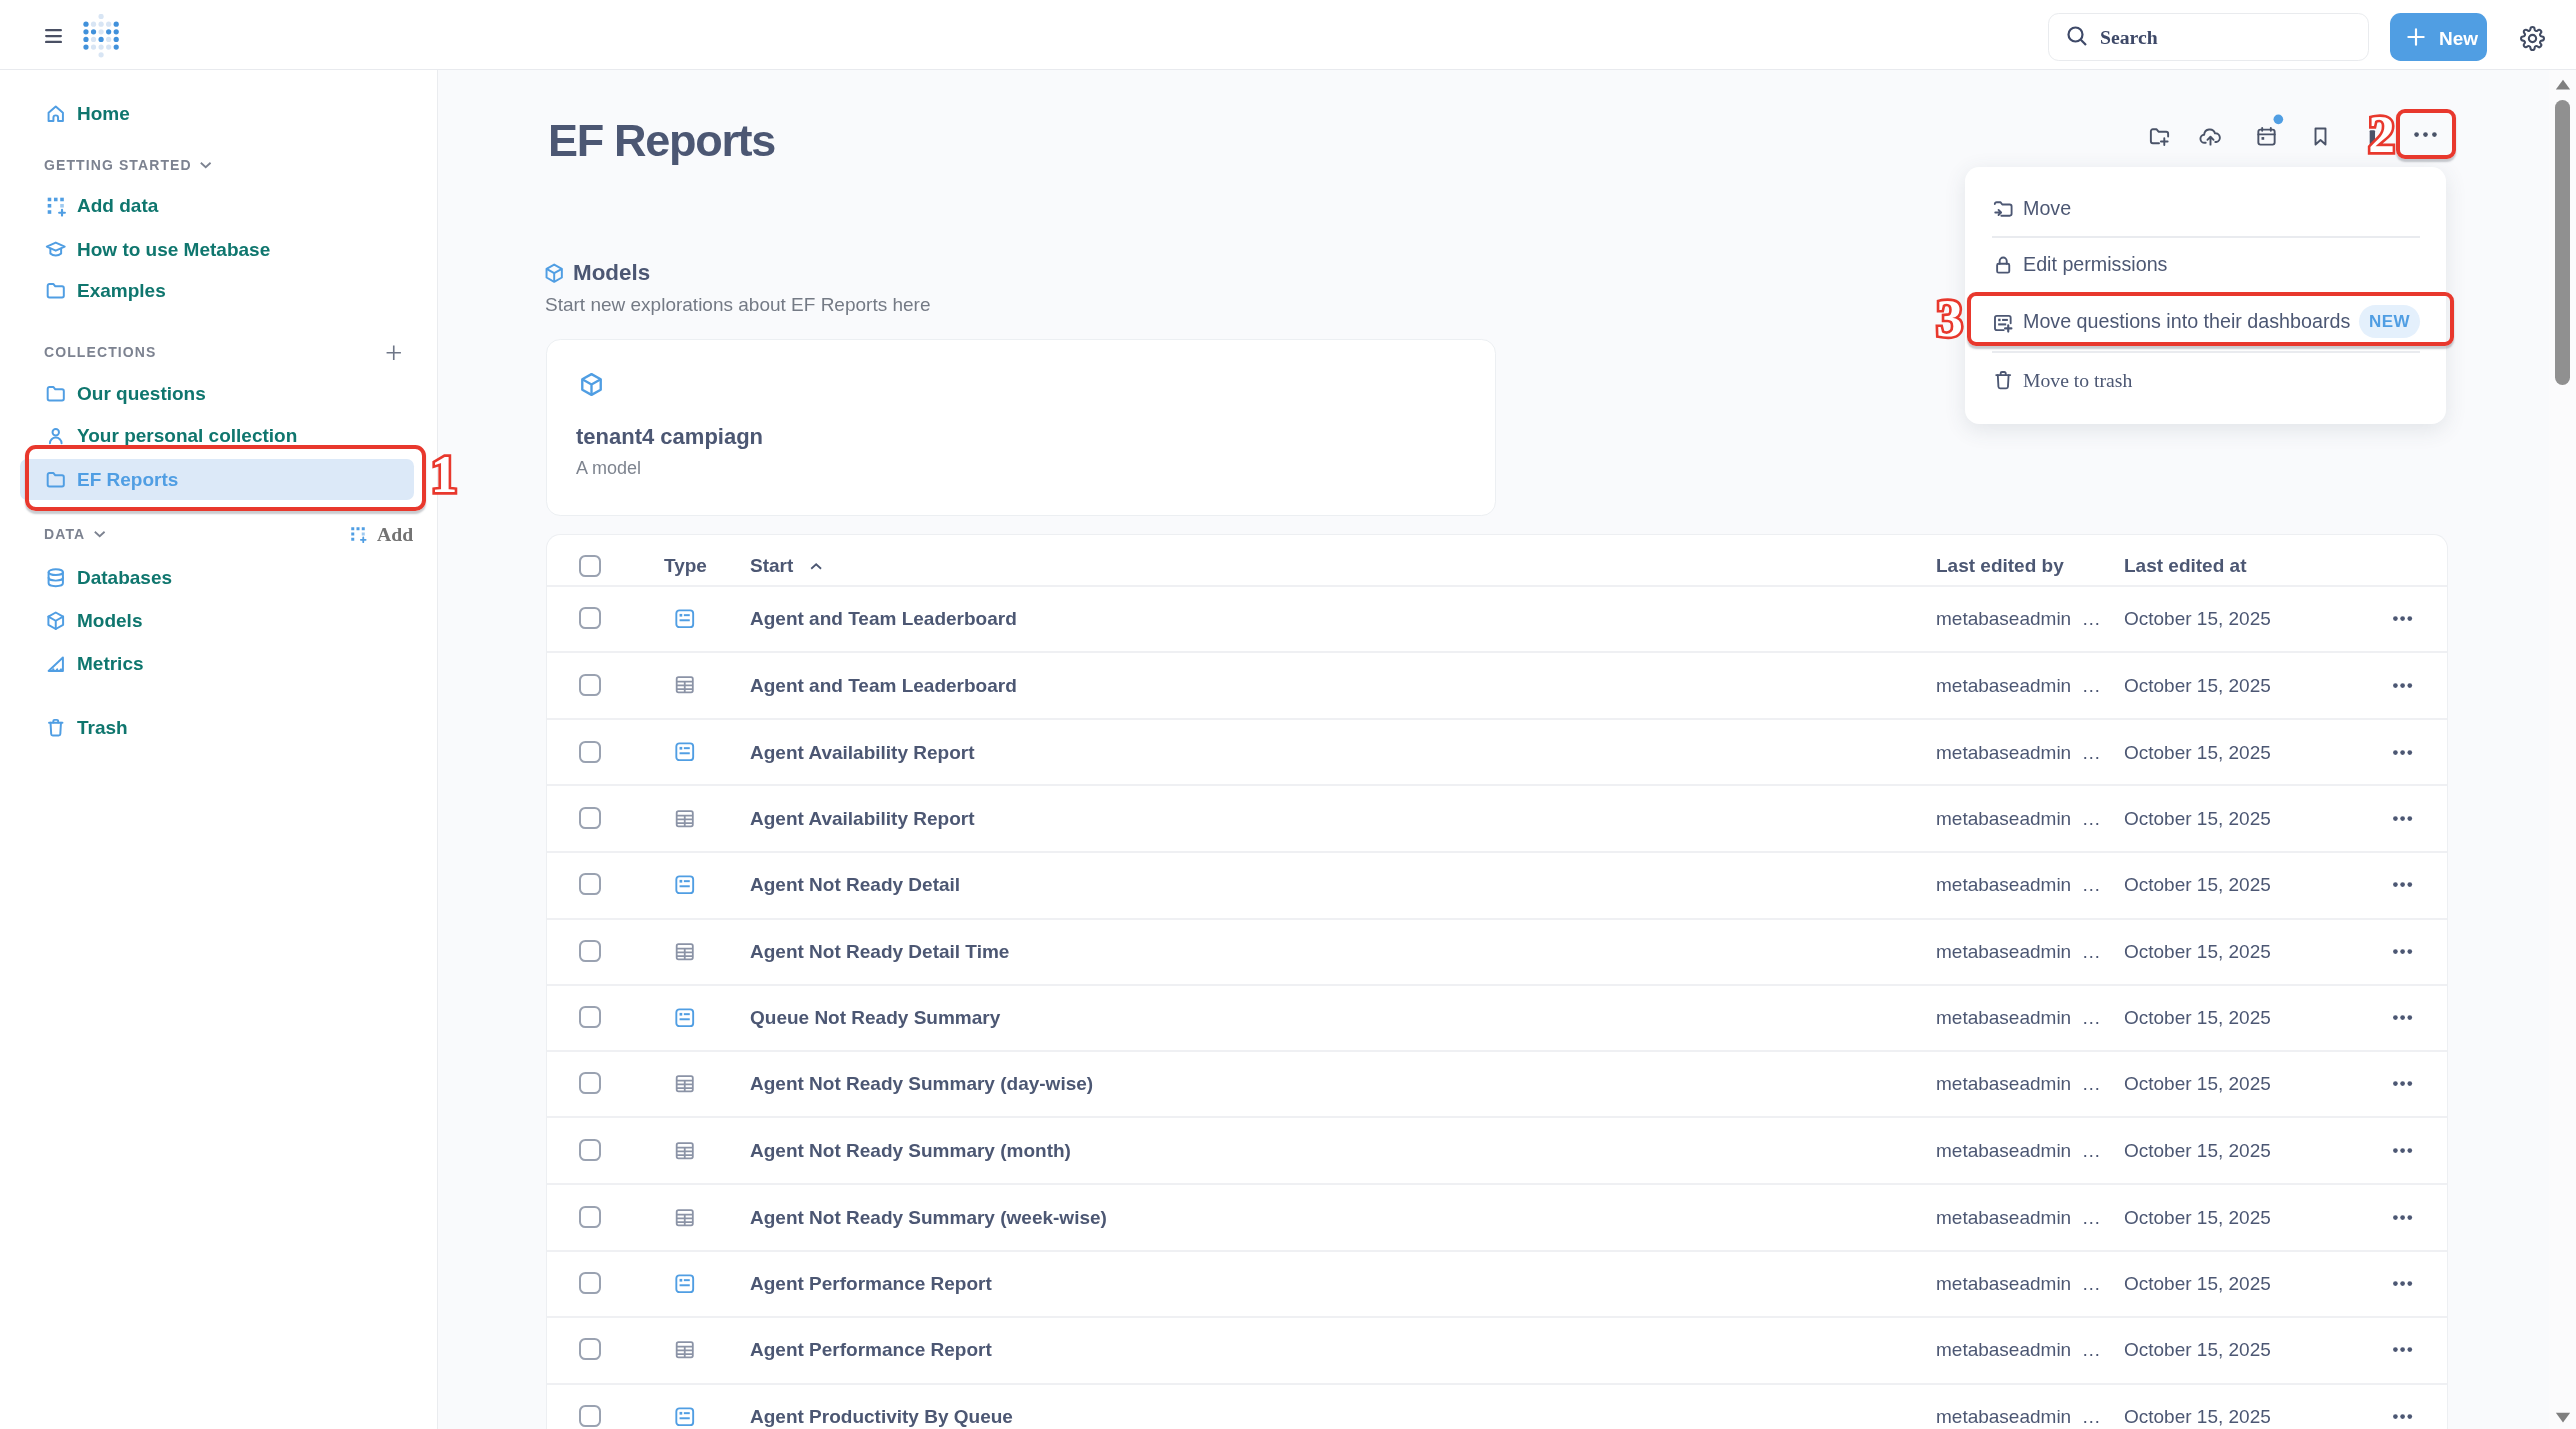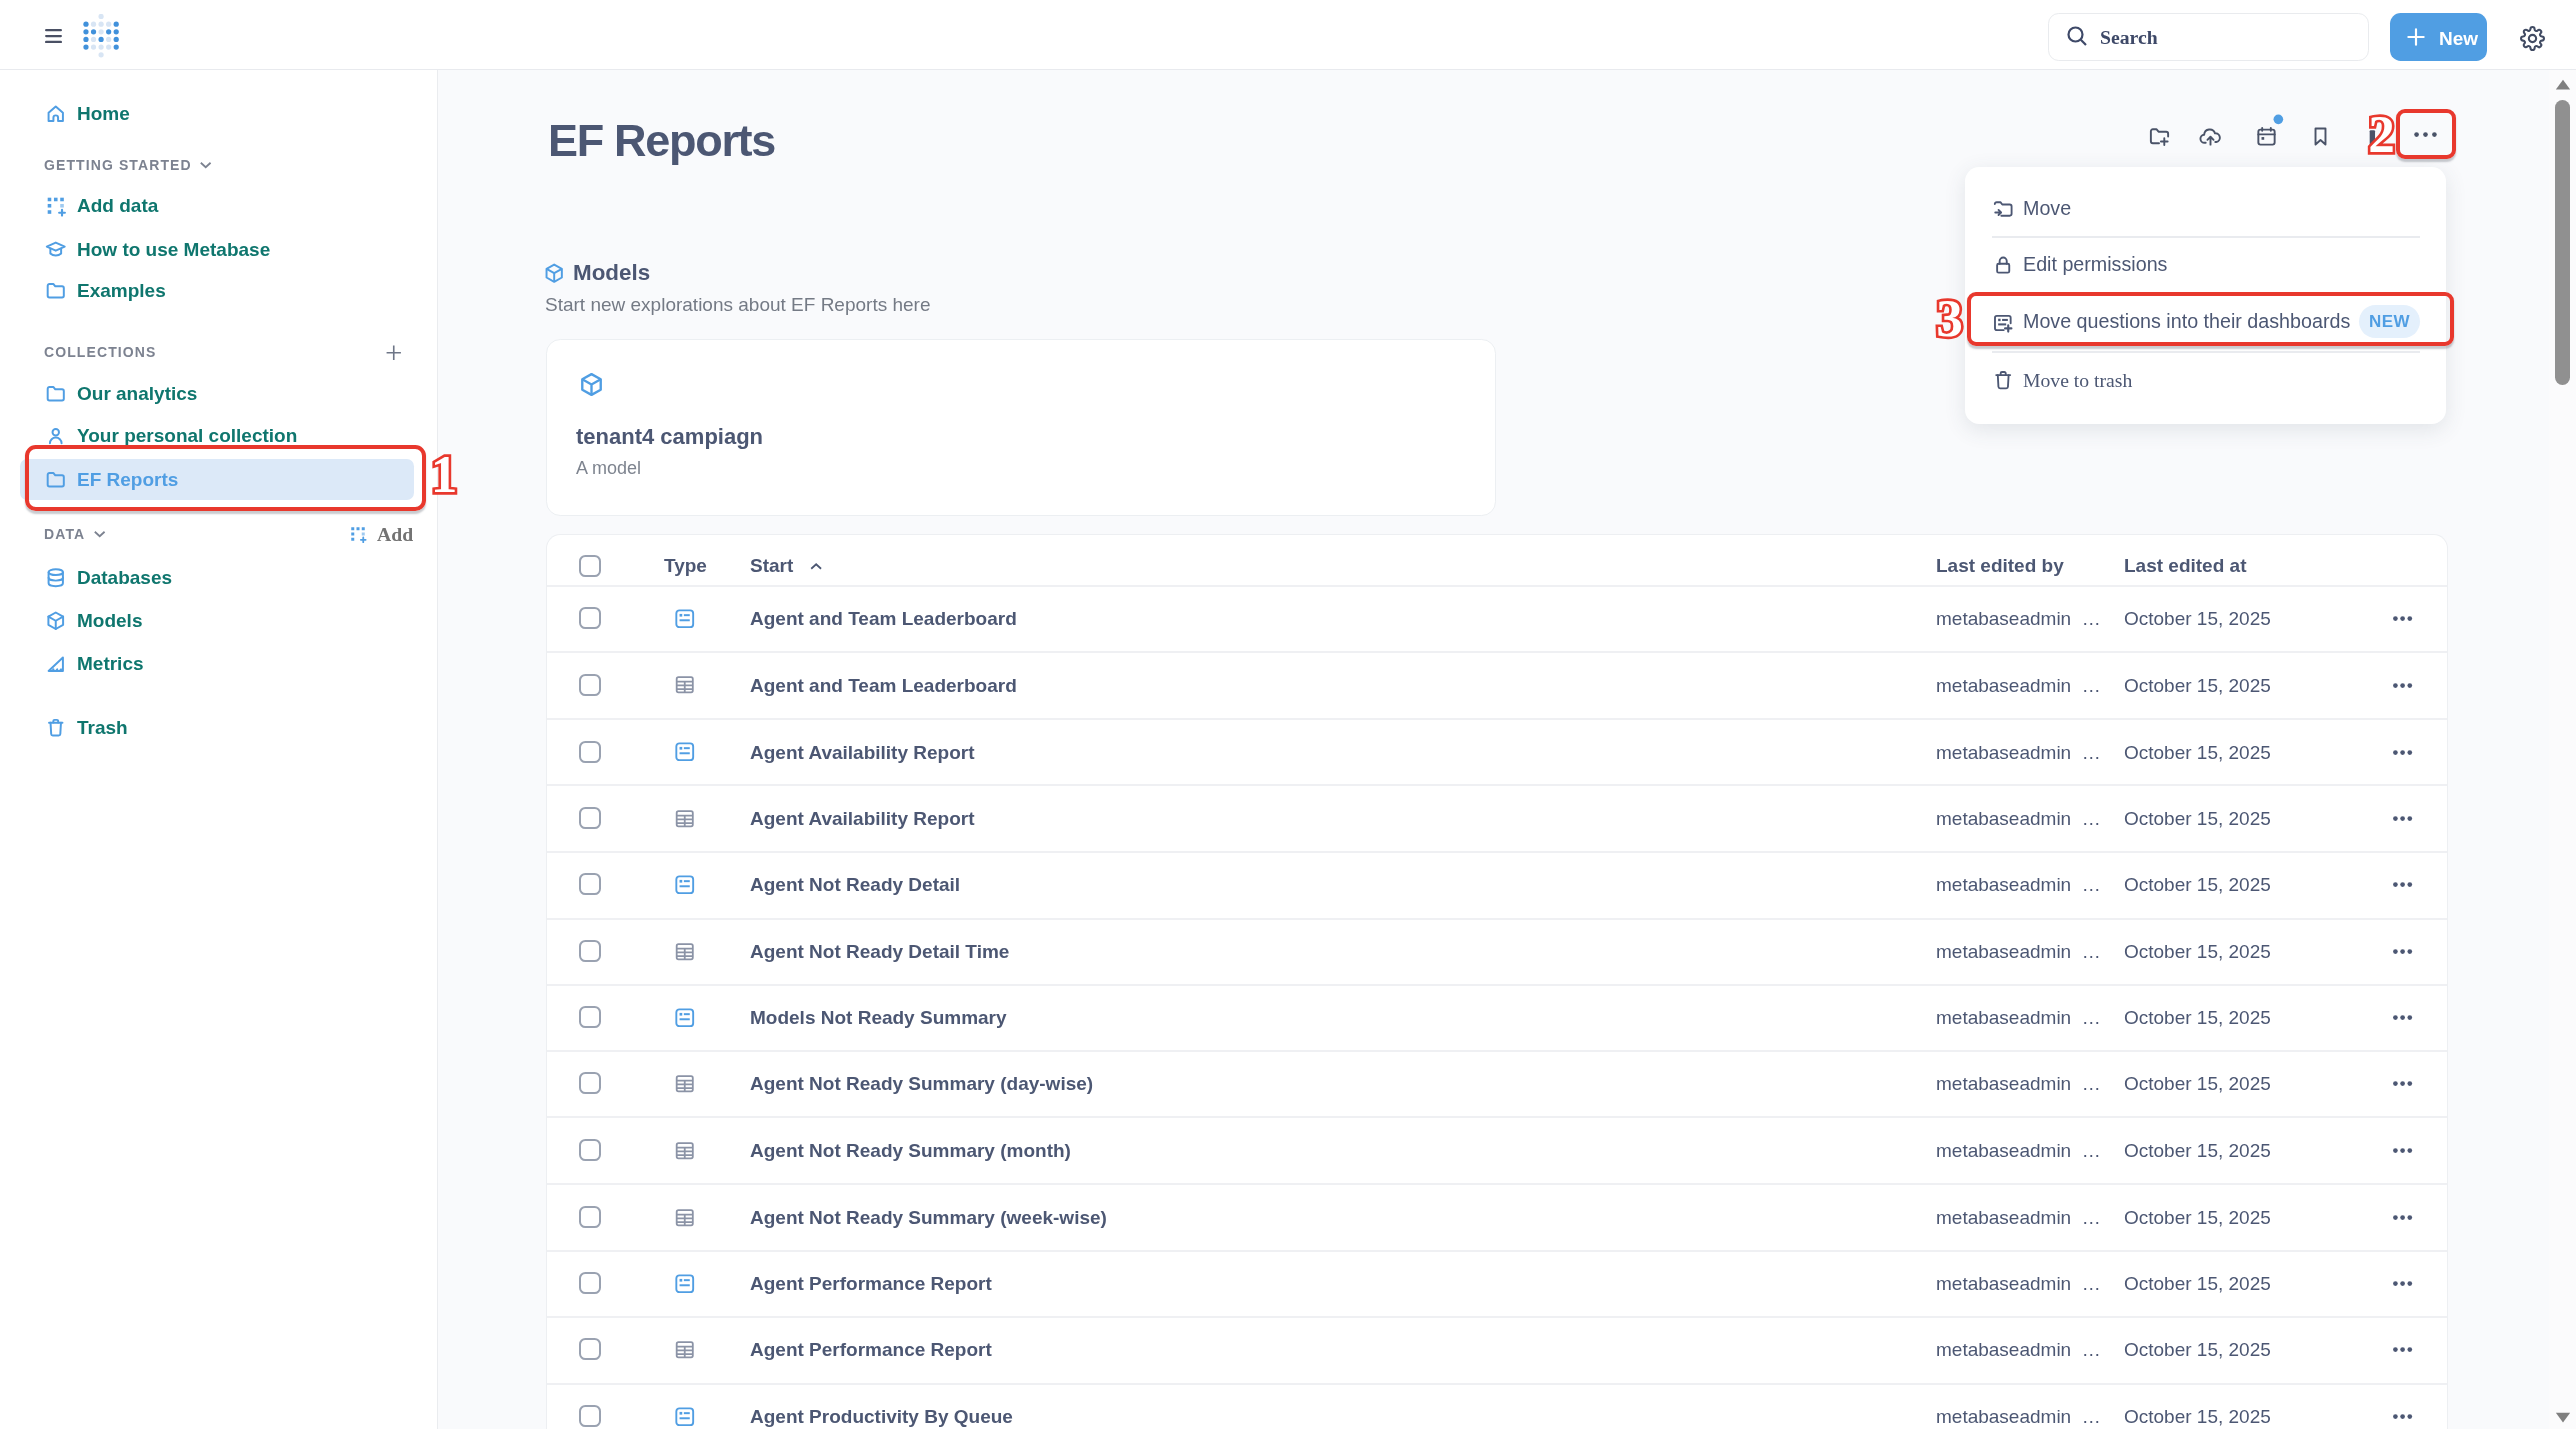--- a/index.html
+++ b/index.html
@@ -246,21 +246,21 @@
     <div class="divider" style="top:984px;"></div>
     <div class="cb" style="top:1006px;"></div>
     <div class="ic" style="left:674px;top:1007px;">
       <svg width="21.5" height="21.5" viewBox="0 0 24 24" fill="none" stroke="#509EE3" stroke-width="2.1">
         <rect x="2.6" y="2.6" width="18.8" height="18.8" rx="3.4"></rect>
         <rect x="6.2" y="6.6" width="3" height="3" fill="#509EE3" stroke="none"></rect>
         <rect x="11" y="6.9" width="6.6" height="2.2" fill="#509EE3" stroke="none"></rect>
         <rect x="6.2" y="12.6" width="11.4" height="2.2" fill="#509EE3" stroke="none"></rect>
       </svg>
     </div>
-    <div class="tname" style="top:1006px;">Models Not Ready Summary</div>
+    <div class="tname" style="top:1006px;">Queue Not Ready Summary</div>
     <div class="tby" style="top:1006px;">metabaseadmin&nbsp;&nbsp;…</div>
     <div class="tat" style="top:1006px;">October 15, 2025</div>
     <svg class="tdots" style="top:1014px;" viewBox="0 0 30 8">
       <g fill="#4C5773">
         <circle cx="6" cy="4" r="2.6"></circle>
         <circle cx="14" cy="4" r="2.6"></circle>
         <circle cx="22" cy="4" r="2.6"></circle>
       </g>
     </svg>
     <div class="divider" style="top:1050px;"></div>
@@ -438,21 +438,21 @@
       <path d="M6 11 V16.2 C6 16.2 8.4 18.4 12 18.4 C15.6 18.4 18 16.2 18 16.2 V11"></path>
     </svg>
     <div class="srow" style="top:238px;">How to use Metabase</div>
     <svg class="ic" style="left:45px;top:280px;z-index:3" width="21.5" height="21.5" viewBox="0 0 24 24" fill="none" stroke="#509EE3" stroke-width="2.2" stroke-linecap="round" stroke-linejoin="round">
       <path d="M3 6.5 a2 2 0 0 1 2 -2 H9.5 L11.5 7 H19 a2 2 0 0 1 2 2 V17.5 a2 2 0 0 1 -2 2 H5 a2 2 0 0 1 -2 -2 Z"></path>
     </svg>
     <div class="srow" style="top:279px;">Examples</div>
     <svg class="ic" style="left:45px;top:383px;z-index:3" width="21.5" height="21.5" viewBox="0 0 24 24" fill="none" stroke="#509EE3" stroke-width="2.2" stroke-linecap="round" stroke-linejoin="round">
       <path d="M3 6.5 a2 2 0 0 1 2 -2 H9.5 L11.5 7 H19 a2 2 0 0 1 2 2 V17.5 a2 2 0 0 1 -2 2 H5 a2 2 0 0 1 -2 -2 Z"></path>
     </svg>
-    <div class="srow" style="top:382px;">Our analytics</div>
+    <div class="srow" style="top:382px;">Our questions</div>
     <svg class="ic" style="left:45px;top:425px;z-index:3" width="21.5" height="21.5" viewBox="0 0 24 24" fill="none" stroke="#509EE3" stroke-width="2.2" stroke-linecap="round" stroke-linejoin="round">
       <circle cx="12" cy="8" r="3.6"></circle>
       <path d="M5.5 20.5 a6.5 6.5 0 0 1 13 0"></path>
     </svg>
     <div class="srow" style="top:424px;">Your personal collection</div>
     <svg class="ic" style="left:45px;top:469px;z-index:3" width="21.5" height="21.5" viewBox="0 0 24 24" fill="none" stroke="#509EE3" stroke-width="2.2" stroke-linecap="round" stroke-linejoin="round">
       <path d="M3 6.5 a2 2 0 0 1 2 -2 H9.5 L11.5 7 H19 a2 2 0 0 1 2 2 V17.5 a2 2 0 0 1 -2 2 H5 a2 2 0 0 1 -2 -2 Z"></path>
     </svg>
     <div class="srow" style="top:468px;color:#509EE3;">EF Reports</div>
     <svg class="ic" style="left:45px;top:567px;z-index:3" width="21.5" height="21.5" viewBox="0 0 24 24" fill="none" stroke="#509EE3" stroke-width="2.2" stroke-linecap="round" stroke-linejoin="round">

